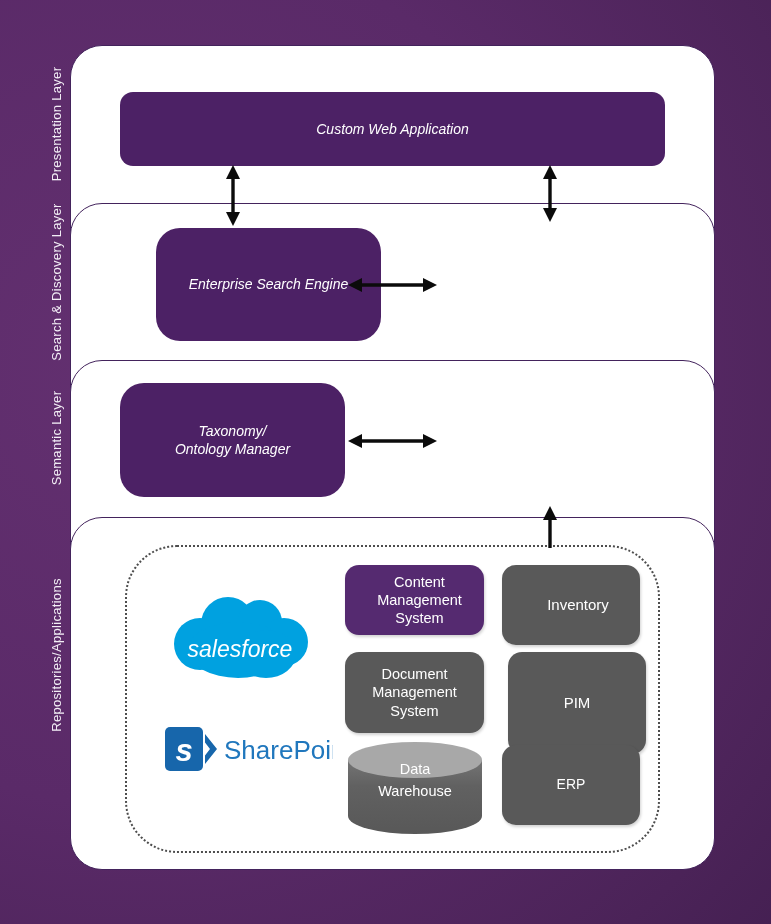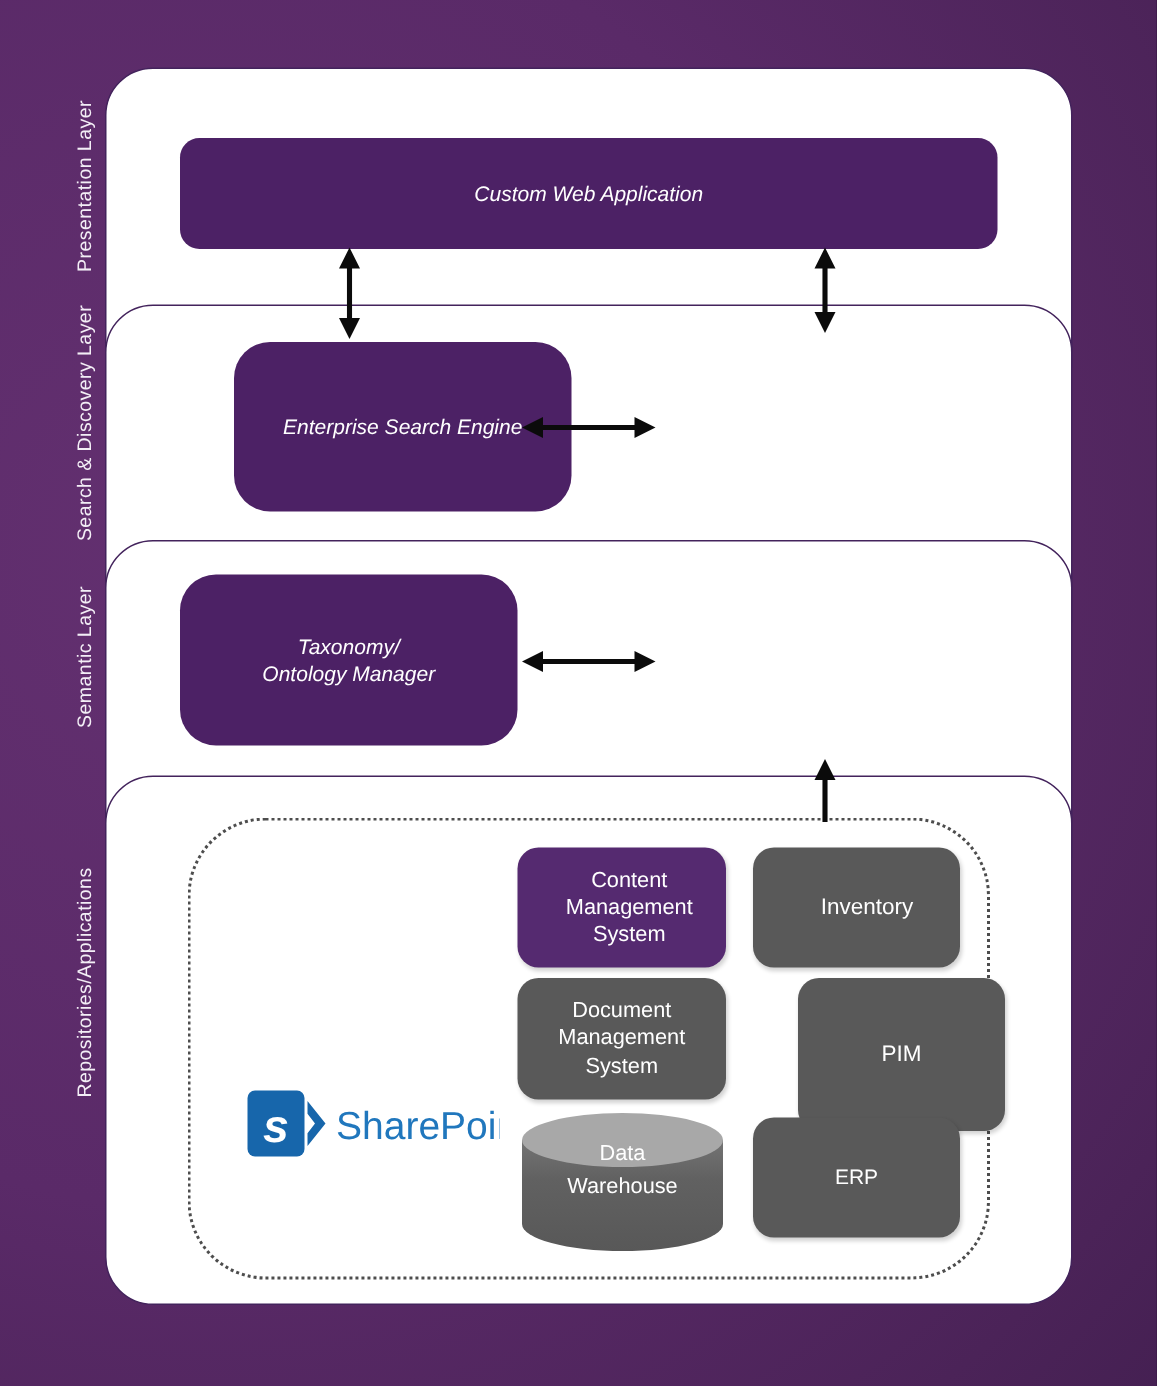--- a/index.html
+++ b/index.html
@@ -65,33 +65,33 @@
   </div>
 
 
   <div class="node purple big" style="left:120px;top:383px;width:225px;height:114px;">
     <span>
       <span style="display:block;text-align:center;">Taxonomy/</span>
       <span style="display:block;">Ontology Manager</span>
     </span>
   </div>
 
-  <div class="node purple-light small" style="left:345px;top:565px;width:139px;height:80px;padding-left:16px;">
+  <div class="node purple-light small" style="left:345px;top:565px;width:139px;height:70px;padding-left:16px;">
     <span style="max-width:110px;display:inline-block;">Content Management System</span>
   </div>
 
   <div class="node gray small" style="left:502px;top:565px;width:138px;height:80px;font-size:15px;padding-left:20px;">
     <span>Inventory</span>
   </div>
 
   <div class="node gray small" style="left:345px;top:652px;width:139px;height:81px;">
     <span style="max-width:110px;display:inline-block;">Document Management System</span>
   </div>
 
-  <div class="node gray small" style="left:532px;top:652px;width:138px;height:102px;font-size:15px;">
+  <div class="node gray small" style="left:508px;top:652px;width:138px;height:102px;font-size:15px;">
     <span>PIM</span>
   </div>
 
   <div class="node gray small" style="left:502px;top:745px;width:138px;height:80px;font-size:14px;">
     <span>ERP</span>
   </div>
 
   <div class="cyl-wrap">
     <svg width="134" height="92" viewBox="0 0 134 92">
       <defs>
@@ -102,20 +102,33 @@
         </linearGradient>
       </defs>
       <path d="M0,18 L0,74 A67,18 0 0 0 134,74 L134,18 Z" fill="url(#cylbody)"></path>
       <ellipse cx="67" cy="18" rx="67" ry="18" fill="#a8a8a8"></ellipse>
     </svg>
     <div class="cyl-label">
       <span style="display:inline-block;max-width:100px;line-height:1.55;">Data Warehouse</span>
     </div>
   </div>
 
+  <div class="logo" style="left:170px;top:592px;">
+    <svg width="140" height="92" viewBox="0 0 140 92">
+      <g fill="#00a1e0">
+        <circle cx="30" cy="52" r="26"></circle>
+        <circle cx="58" cy="32" r="27"></circle>
+        <circle cx="90" cy="30" r="22"></circle>
+        <circle cx="114" cy="50" r="24"></circle>
+        <ellipse cx="68" cy="58" rx="50" ry="28"></ellipse>
+        <ellipse cx="96" cy="62" rx="30" ry="24"></ellipse>
+      </g>
+      <text x="70" y="65" text-anchor="middle" font-family="Liberation Sans, sans-serif" font-size="23" font-style="italic" fill="#ffffff">salesforce</text>
+    </svg>
+  </div>
 
   <div class="logo" style="left:163px;top:722px;">
     <svg width="170" height="52" viewBox="0 0 170 52">
       <rect x="2" y="5" width="38" height="44" rx="5" fill="#1766ab"></rect>
       <path d="M42,12 L54,27 L42,42 L42,33.5 L47,27 L42,20.5 Z" fill="#1766ab"></path>
       <text x="21" y="39" text-anchor="middle" font-family="Liberation Sans, sans-serif" font-size="31" font-weight="bold" font-style="italic" fill="#ffffff">s</text>
       <text x="61" y="37" font-family="Liberation Sans, sans-serif" font-size="26" fill="#2077bd">SharePoint</text>
     </svg>
   </div>
 

